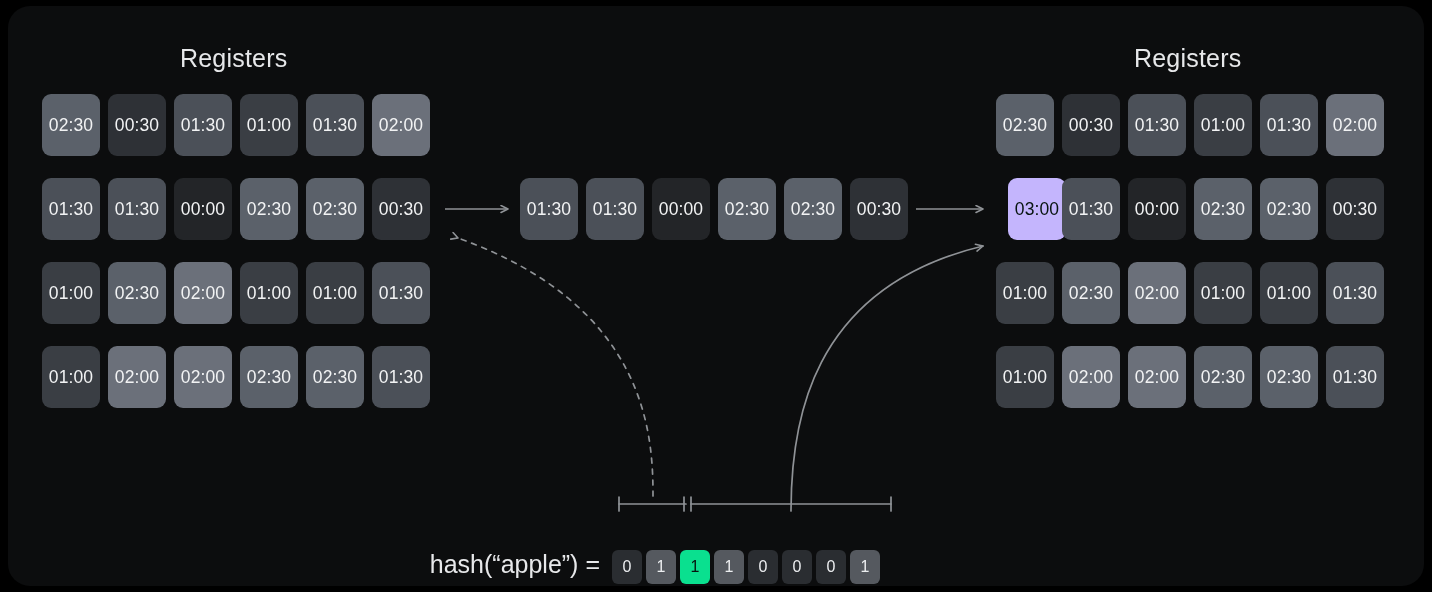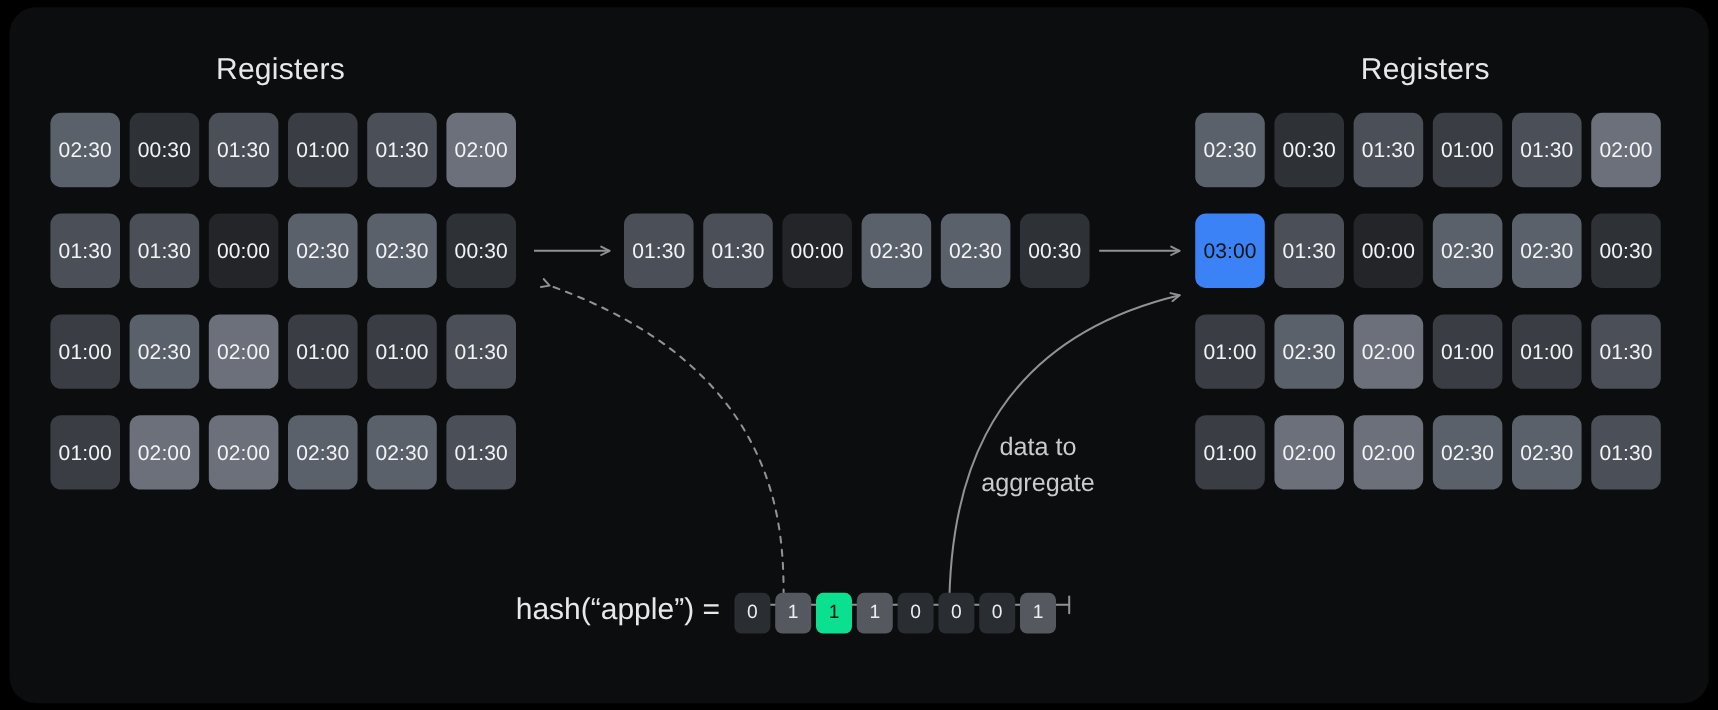--- a/index.html
+++ b/index.html
@@ -42,21 +42,21 @@
 
   
   .anno{
     position:absolute;color:#c9cbcd;font-size:21px;line-height:30px;
     text-align:center;white-space:pre;
   }
   #anno-index{left:497px;top:352px;width:150px;}
   #anno-data{left:782px;top:352px;width:150px;}
 
   
-  #hash-row{position:absolute;left:0;top:480px;width:1192px;height:50px;}
+  #hash-row{position:absolute;left:0;top:536px;width:1192px;height:50px;}
   #hash-label{
     position:absolute;left:396px;top:8px;width:196px;text-align:right;
     color:#e7e8ea;font-size:25px;white-space:nowrap;
   }
   #bits{position:absolute;left:604px;top:8px;height:34px;}
   .bit{
     position:absolute;top:0;width:30px;height:34px;border-radius:6px;
     display:flex;align-items:center;justify-content:center;
     color:#eceef0;font-size:16px;box-sizing:border-box;
   }
@@ -148,21 +148,21 @@
   <div class="grid" id="grid-right">
       <div class="row">
         <div class="cell" style="left: 0px; background: rgb(91, 97, 106);">02:30</div>
         <div class="cell" style="left: 66px; background: rgb(46, 49, 54);">00:30</div>
         <div class="cell" style="left: 132px; background: rgb(75, 80, 88);">01:30</div>
         <div class="cell" style="left: 198px; background: rgb(58, 62, 68);">01:00</div>
         <div class="cell" style="left: 264px; background: rgb(75, 80, 88);">01:30</div>
         <div class="cell" style="left: 330px; background: rgb(107, 112, 122);">02:00</div>
       </div>
       <div class="row">
-        <div class="cell hl" style="left: 0px; background: #3b82f6;">03:00</div>
+        <div class="cell hl" style="left: 12px; background: #c4b5fd;">03:00</div>
         <div class="cell" style="left: 66px; background: rgb(75, 80, 88);">01:30</div>
         <div class="cell" style="left: 132px; background: rgb(35, 37, 40);">00:00</div>
         <div class="cell" style="left: 198px; background: rgb(91, 97, 106);">02:30</div>
         <div class="cell" style="left: 264px; background: rgb(91, 97, 106);">02:30</div>
         <div class="cell" style="left: 330px; background: rgb(46, 49, 54);">00:30</div>
       </div>
       <div class="row">
         <div class="cell" style="left: 0px; background: rgb(58, 62, 68);">01:00</div>
         <div class="cell" style="left: 66px; background: rgb(91, 97, 106);">02:30</div>
         <div class="cell" style="left: 132px; background: rgb(107, 112, 122);">02:00</div>
@@ -173,22 +173,20 @@
       <div class="row">
         <div class="cell" style="left: 0px; background: rgb(58, 62, 68);">01:00</div>
         <div class="cell" style="left: 66px; background: rgb(107, 112, 122);">02:00</div>
         <div class="cell" style="left: 132px; background: rgb(107, 112, 122);">02:00</div>
         <div class="cell" style="left: 198px; background: rgb(91, 97, 106);">02:30</div>
         <div class="cell" style="left: 264px; background: rgb(91, 97, 106);">02:30</div>
         <div class="cell" style="left: 330px; background: rgb(75, 80, 88);">01:30</div>
       </div>
     </div>
 
-  <div class="anno" id="anno-data">data to
-aggregate</div>
 
   <div id="hash-row">
     <div id="hash-label">hash(“apple”) =</div>
     <div id="bits">
         <div class="bit" style="left: 0px; background: rgb(42, 45, 49);">0</div>
         <div class="bit" style="left: 34px; background: rgb(85, 89, 95);">1</div>
         <div class="bit hl" style="left: 68px; background: rgb(10, 224, 143);">1</div>
         <div class="bit" style="left: 102px; background: rgb(85, 89, 95);">1</div>
         <div class="bit" style="left: 136px; background: rgb(42, 45, 49);">0</div>
         <div class="bit" style="left: 170px; background: rgb(42, 45, 49);">0</div>

